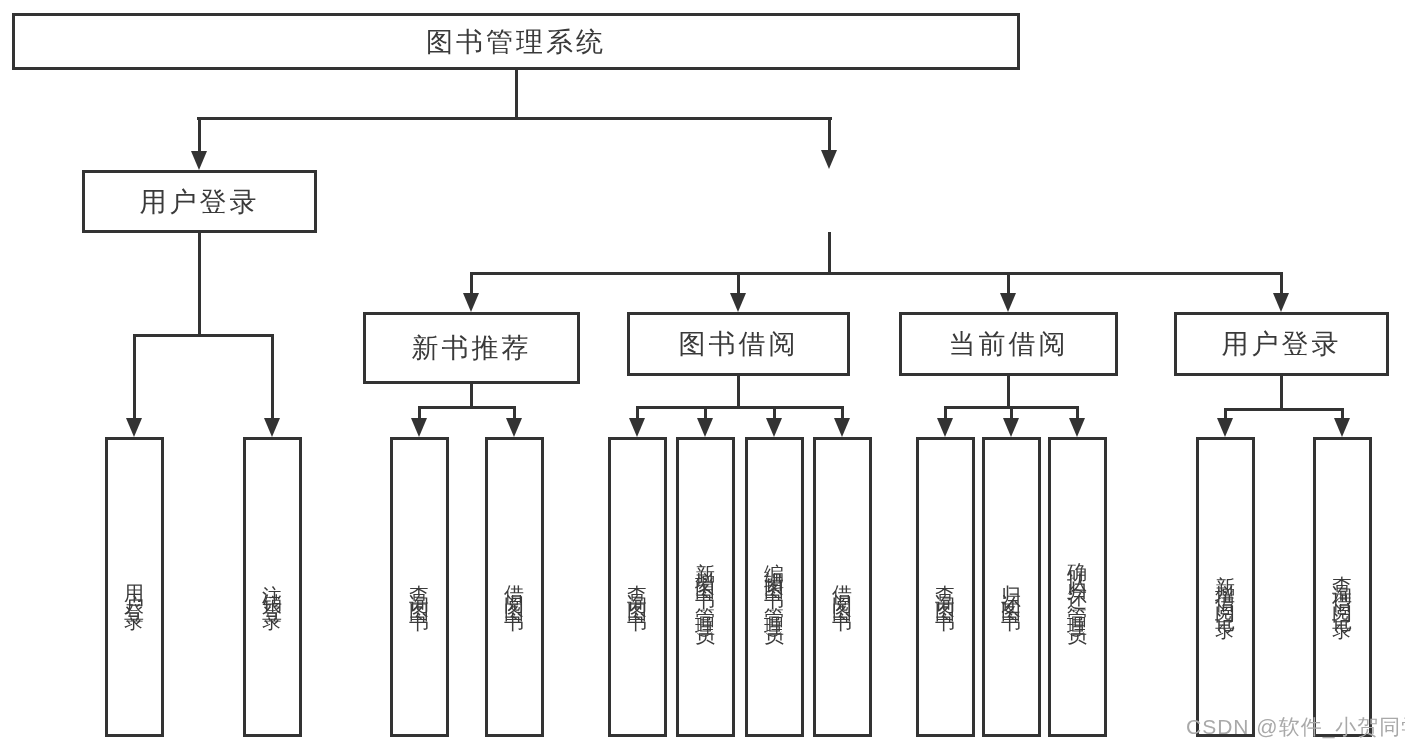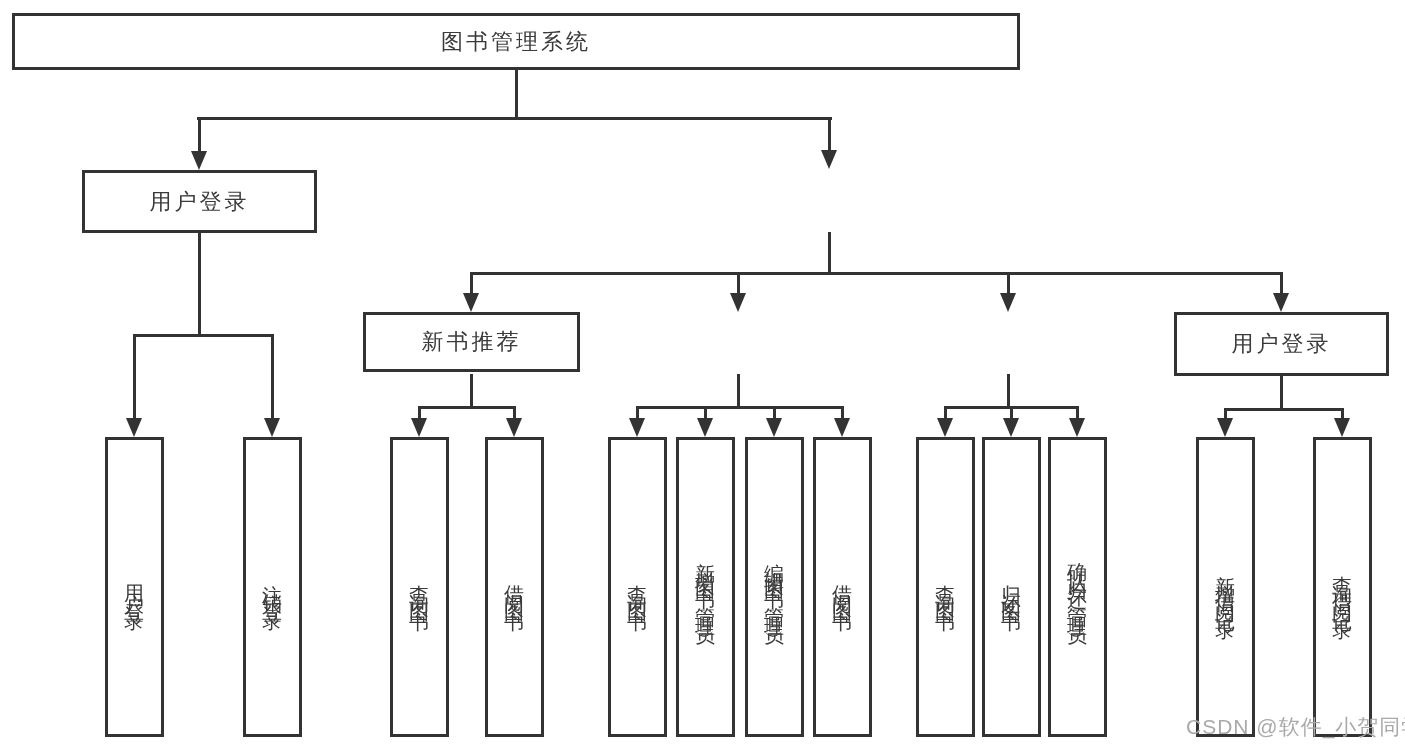--- a/index.html
+++ b/index.html
@@ -20,21 +20,21 @@
   .vl{position:absolute;width:3px;background:var(--line);}
   .hl{position:absolute;height:3px;background:var(--line);}
   .arr{position:absolute;width:0;height:0;
        border-left:8px solid transparent;
        border-right:8px solid transparent;
        border-top:19px solid var(--line);}
   
   .box{position:absolute;box-sizing:border-box;
        border:3px solid var(--line);background:#fff;
        display:flex;align-items:center;justify-content:center;}
-  .box span{color:var(--text);font-size:22px;letter-spacing:3px;white-space:nowrap;}
+  .box span{color:var(--text);font-size:27px;letter-spacing:3px;white-space:nowrap;}
   .vbox{position:absolute;box-sizing:border-box;top:437px;width:59px;height:300px;
         border:3px solid var(--line);background:#fff;
         display:flex;align-items:center;justify-content:center;}
   .vbox span{writing-mode:vertical-rl;text-orientation:mixed;
              color:var(--text);font-size:20px;line-height:1;
              letter-spacing:9px;white-space:nowrap;}
   #watermark{position:absolute;left:1186px;top:713px;z-index:5;
              font-size:21px;letter-spacing:1px;color:var(--watermark);
              white-space:nowrap;}
 </style>
@@ -103,22 +103,28 @@
   <div class="arr" style="left:1334px;top:418px"></div>
 
   <div class="box" style="left:12px;top:13px;width:1008px;height:57px">
     <span>图书管理系统</span>
   </div>
 
   <div class="box" style="left:82px;top:170px;width:235px;height:63px">
     <span>用户登录</span>
   </div>
 
-  <div class="box" style="left:363px;top:312px;width:217px;height:60px">
+  <div class="box" style="left:363px;top:312px;width:217px;height:72px">
     <span>新书推荐</span>
+  </div>
+  <div class="box" style="left:627px;top:312px;width:223px;height:64px">
+    <span>图书借阅</span>
+  </div>
+  <div class="box" style="left:899px;top:312px;width:219px;height:64px">
+    <span>当前借阅</span>
   </div>
   <div class="box" style="left:1174px;top:312px;width:215px;height:64px">
     <span>用户登录</span>
   </div>
 
   <div class="vbox" style="left:105px">
     <span>用户登录</span>
   </div>
   <div class="vbox" style="left:243px">
     <span>注销登录</span>

